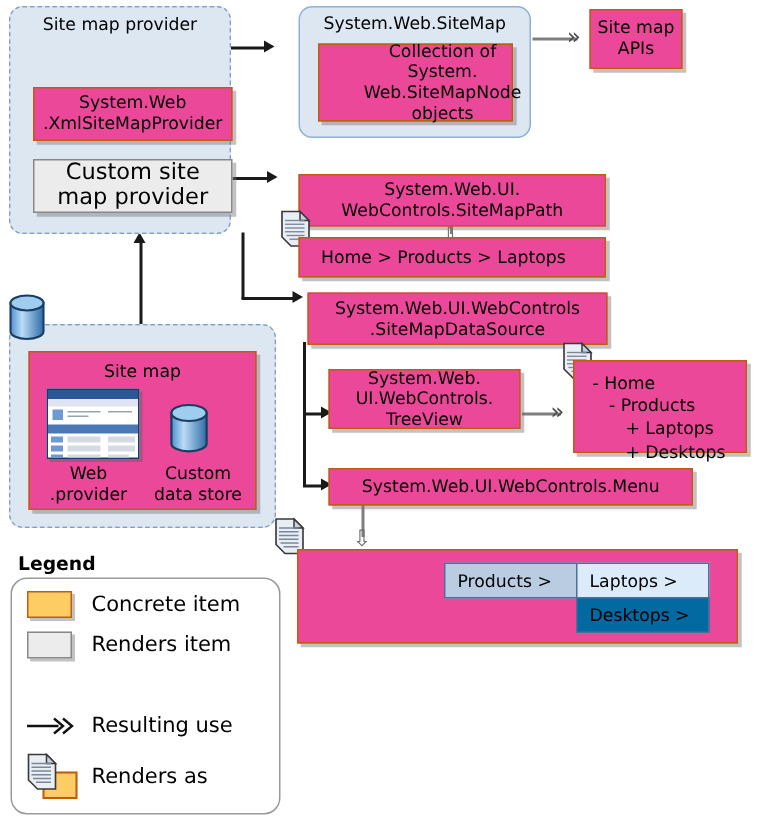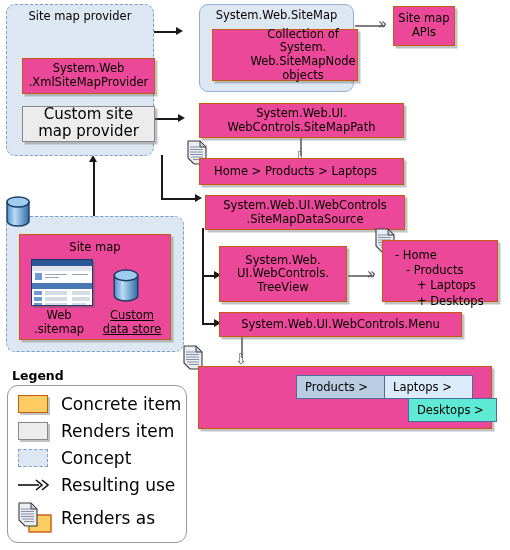--- a/index.html
+++ b/index.html
@@ -119,21 +119,21 @@
     position: absolute;
     background: #ffffff;
     border: 1.4px solid #999999;
     border-radius: 11px;
     box-sizing: border-box;
   }
   .legend-row {
     position: absolute;
     display: flex;
     align-items: center;
-    font-size: 17px;
+    font-size: 14px;
     color: #000;
   }
   .legend-swatch {
     width: 30px; height: 18px; box-sizing: border-box;
     margin-right: 13px; flex: none;
   }
   .sw-concrete { background: #fdcc63; border: 1.5px solid #c25c10; box-shadow: 2px 2px 0 rgba(120,120,120,0.45); }
   .sw-custom   { background: #ececec; border: 1.5px solid #888888; box-shadow: 2px 2px 0 rgba(120,120,120,0.45); }
   .sw-concept  { background: #dde7f2; border: 1.5px dashed #7d9dc4; }
   .sw-blank    { background: transparent; border: none; box-shadow: none; }
@@ -144,21 +144,21 @@
     box-sizing: border-box;
     border: 1.3px solid #4a6f9e;
     display: flex;
     align-items: center;
     font-size: 11.5px;
     padding-left: 8px;
     color: #000;
   }
   .mi-dark  { background: #b9cce2; }
   .mi-light { background: #dcebfa; }
-  .mi-mid   { background: #5eead4; margin-left: 24px; }
+  .mi-mid   { background: #0369a1; }
 
   
   #vs-thumb {
     position: absolute;
     box-sizing: border-box;
     background: #ffffff;
     border: 1.3px solid #1b3a6b;
     box-shadow: 2px 2px 0 rgba(90,90,90,0.4);
     overflow: hidden;
   }
@@ -230,36 +230,36 @@
     <div>
       <div>Custom site</div>
       <div>map provider</div>
     </div>
   </div>
 
   <div class="box concept-solid" style="left:199px; top:4px; width:155px; height:88px;"></div>
 
   <div class="caption" style="left:203px; top:9px; width:147px;">System.Web.SiteMap</div>
 
-  <div class="box concrete" style="left:212px; top:29px; width:146px; height:52px;padding-left:36px;">
+  <div class="box concrete" style="left:212px; top:29px; width:130px; height:52px;padding-left:36px;">
     <div>
       <div>Collection of System.</div>
       <div>Web.SiteMapNode</div>
       <div>objects</div>
     </div>
   </div>
 
   <div class="box concrete" style="left:393px; top:6px; width:62px; height:40px;">
     <div>
       <div>Site map</div>
       <div>APIs</div>
     </div>
   </div>
 
-  <div class="box concrete" style="left:199px; top:103px; width:205px; height:35px;">
+  <div class="box concrete" style="left:199px; top:116px; width:205px; height:35px;">
     <div>
       <div>System.Web.UI.</div>
       <div>WebControls.SiteMapPath</div>
     </div>
   </div>
 
   <div class="page-glyph" style="left:186px; top:140px;">
     <svg width="22" height="28" viewBox="0 0 22 28">
       <polygon points="2,1 14,1 20,7 20,24 8,24 2,18" fill="#e9edf4" stroke="#3a3a3a" stroke-width="1.1"></polygon>
       <polygon points="14,1 14,7 20,7" fill="#c9d2e0" stroke="#3a3a3a" stroke-width="1"></polygon>
@@ -278,21 +278,21 @@
     <span>Home &gt; Products &gt; Laptops</span>
   </div>
 
   <div class="box concrete" style="left:205px; top:195px; width:200px; height:35px;">
     <div>
       <div>System.Web.UI.WebControls</div>
       <div>.SiteMapDataSource</div>
     </div>
   </div>
 
-  <div class="box concrete" style="left:219px; top:246px; width:128px; height:56px;">
+  <div class="box concrete" style="left:219px; top:246px; width:128px; height:40px;">
     <div>
       <div>System.Web.</div>
       <div>UI.WebControls.</div>
       <div>TreeView</div>
     </div>
   </div>
 
   <div class="page-glyph" style="left:374px; top:228px;">
     <svg width="22" height="28" viewBox="0 0 22 28">
       <polygon points="2,1 14,1 20,7 20,24 8,24 2,18" fill="#e9edf4" stroke="#3a3a3a" stroke-width="1.1"></polygon>
@@ -387,48 +387,44 @@
 
       <div class="cyl" style="left:90px; top:31px;">
         <svg width="32" height="40" viewBox="0 0 30 36">
           <path d="M4 8 L4 27 A11 5 0 0 0 26 27 L26 8 Z" fill="url(#cylg)" stroke="#1b3d63" stroke-width="1.4"></path>
           <ellipse cx="15" cy="8" rx="11" ry="5" fill="#9ecdf0" stroke="#1b3d63" stroke-width="1.4"></ellipse>
         </svg>
       </div>
 
       <div style="position:absolute; left:4px; top:74px; width:70px; text-align:center;">
         <div>Web</div>
-        <div>.sitemap</div>
+        <div>.provider</div>
       </div>
 
-      <div style="position:absolute; left:74px; top:74px; width:76px; text-align:center;text-decoration:underline;">
+      <div style="position:absolute; left:74px; top:74px; width:76px; text-align:center;">
         <div>Custom</div>
         <div>data store</div>
       </div>
     </div>
   </div>
 
   <div id="legend-title" style="left:12px; top:368px;">Legend</div>
 
   <div id="legend-box" style="left:7px; top:385px; width:180px; height:158px;"></div>
 
   <div class="legend-row" style="left:18px; top:394px;">
     <span class="legend-swatch sw-concrete"></span>
     <span>Concrete item</span>
   </div>
 
   <div class="legend-row" style="left:18px; top:421px;">
     <span class="legend-swatch sw-custom"></span>
     <span>Renders item</span>
   </div>
 
-  <div class="legend-row" style="left:18px; top:448px;">
-    <span class="legend-swatch sw-concept"></span>
-    <span>Concept</span>
-  </div>
 
   <div class="legend-row" style="left:18px; top:475px;">
     <span class="legend-swatch sw-blank" style="position:relative;">
       <svg width="34" height="14" viewBox="0 0 34 14" style="position:absolute; left:-1px; top:2px;">
         <line x1="1" y1="7" x2="22" y2="7" stroke="#111" stroke-width="1.6"></line>
         <polyline points="19,2 25,7 19,12" fill="none" stroke="#111" stroke-width="1.6"></polyline>
         <polyline points="25,2 31,7 25,12" fill="none" stroke="#111" stroke-width="1.6"></polyline>
       </svg>
     </span>
     <span>Resulting use</span>

